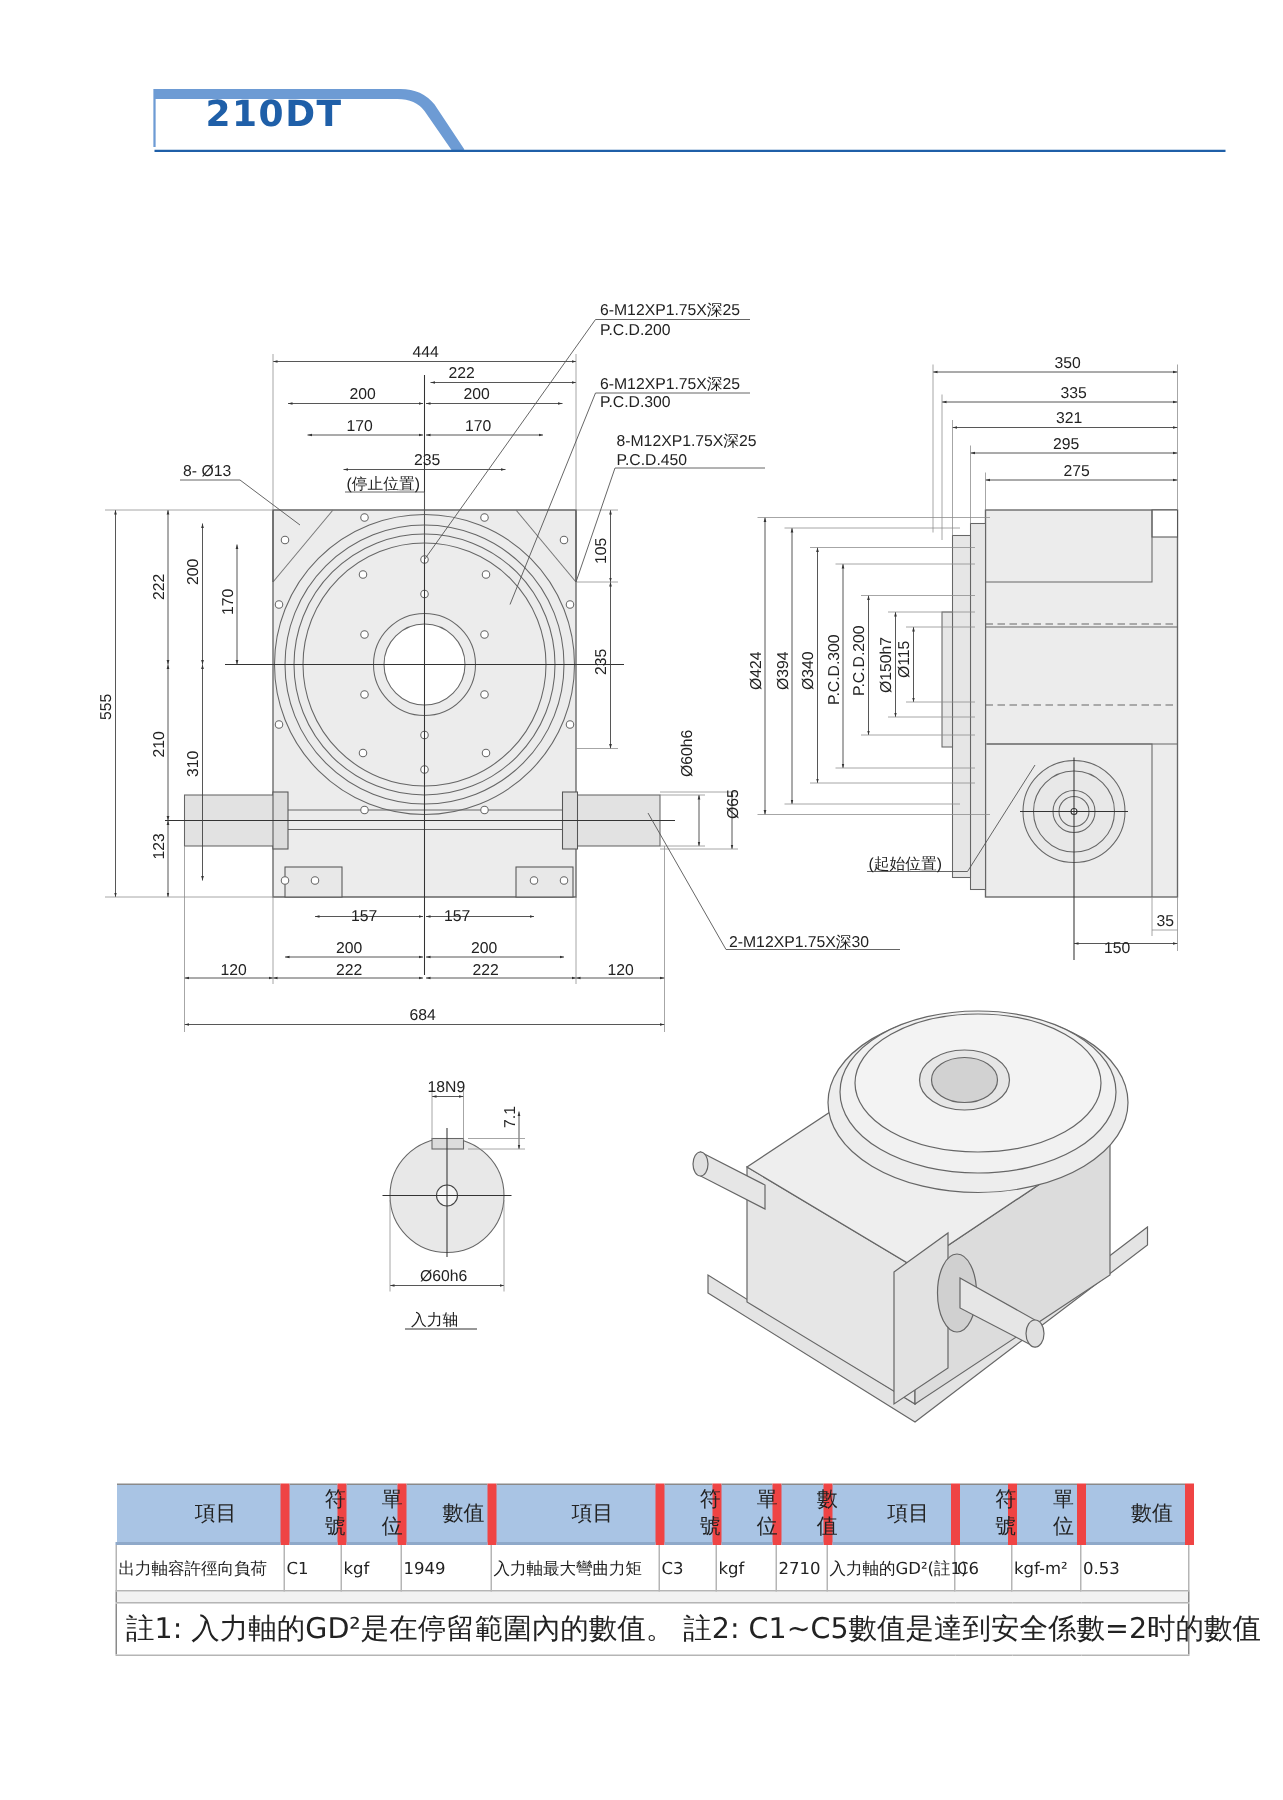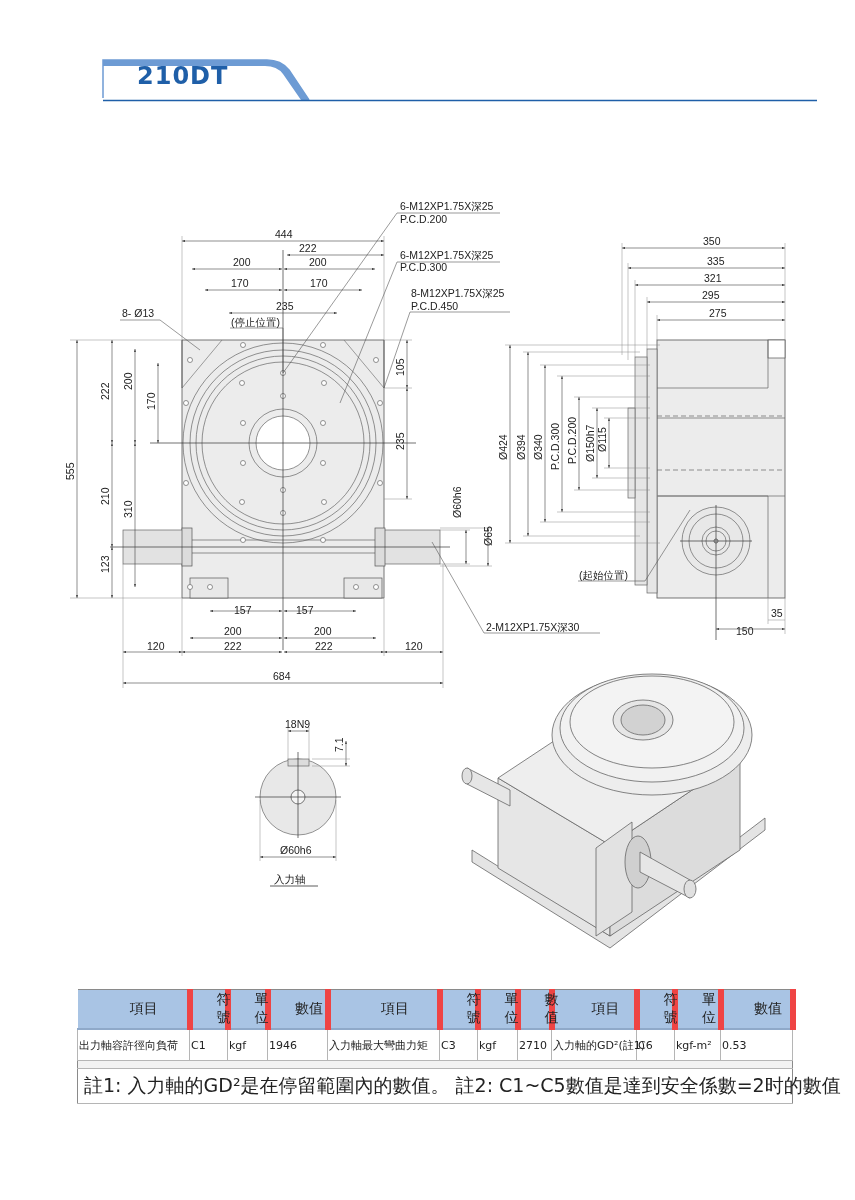--- a/index.html
+++ b/index.html
@@ -360,21 +360,21 @@
       <th>符號</th>
       <th>單位</th>
       <th>數值</th>
     </tr>
   </thead>
   <tbody>
     <tr>
       <td>出力軸容許徑向負荷</td>
       <td>C1</td>
       <td>kgf</td>
-      <td>1946</td>
+      <td>1949</td>
       <td>入力軸最大彎曲力矩</td>
       <td>C3</td>
       <td>kgf</td>
       <td>2710</td>
       <td>入力軸的GD²(註1)</td>
       <td>C6</td>
       <td>kgf-m²</td>
       <td>0.53</td>
     </tr>
     <tr class="spacer">

